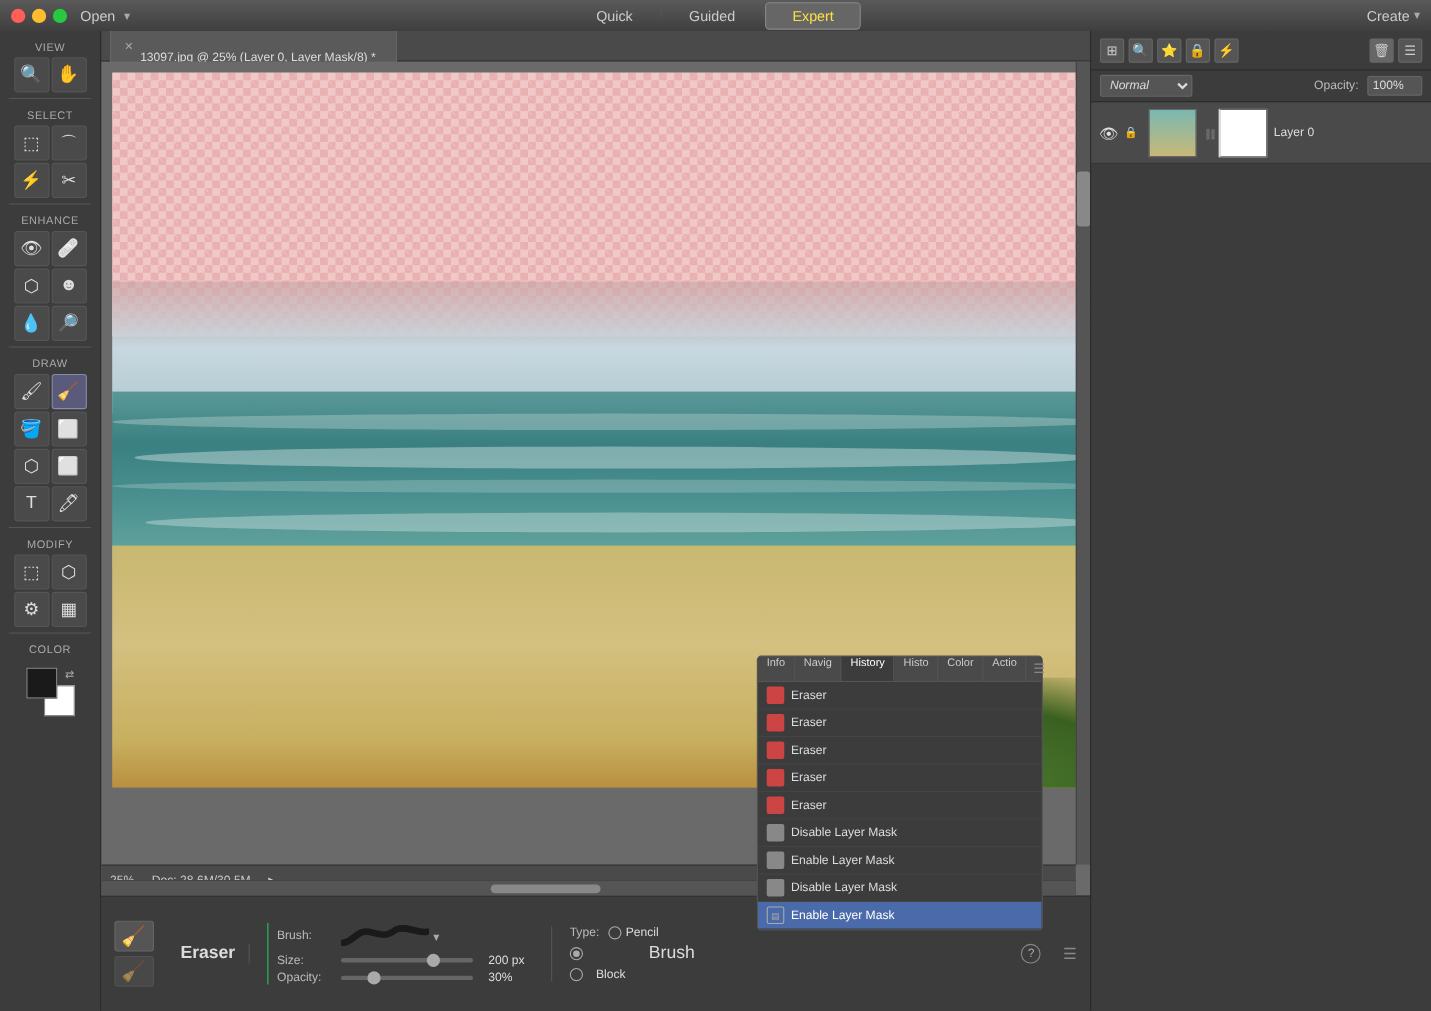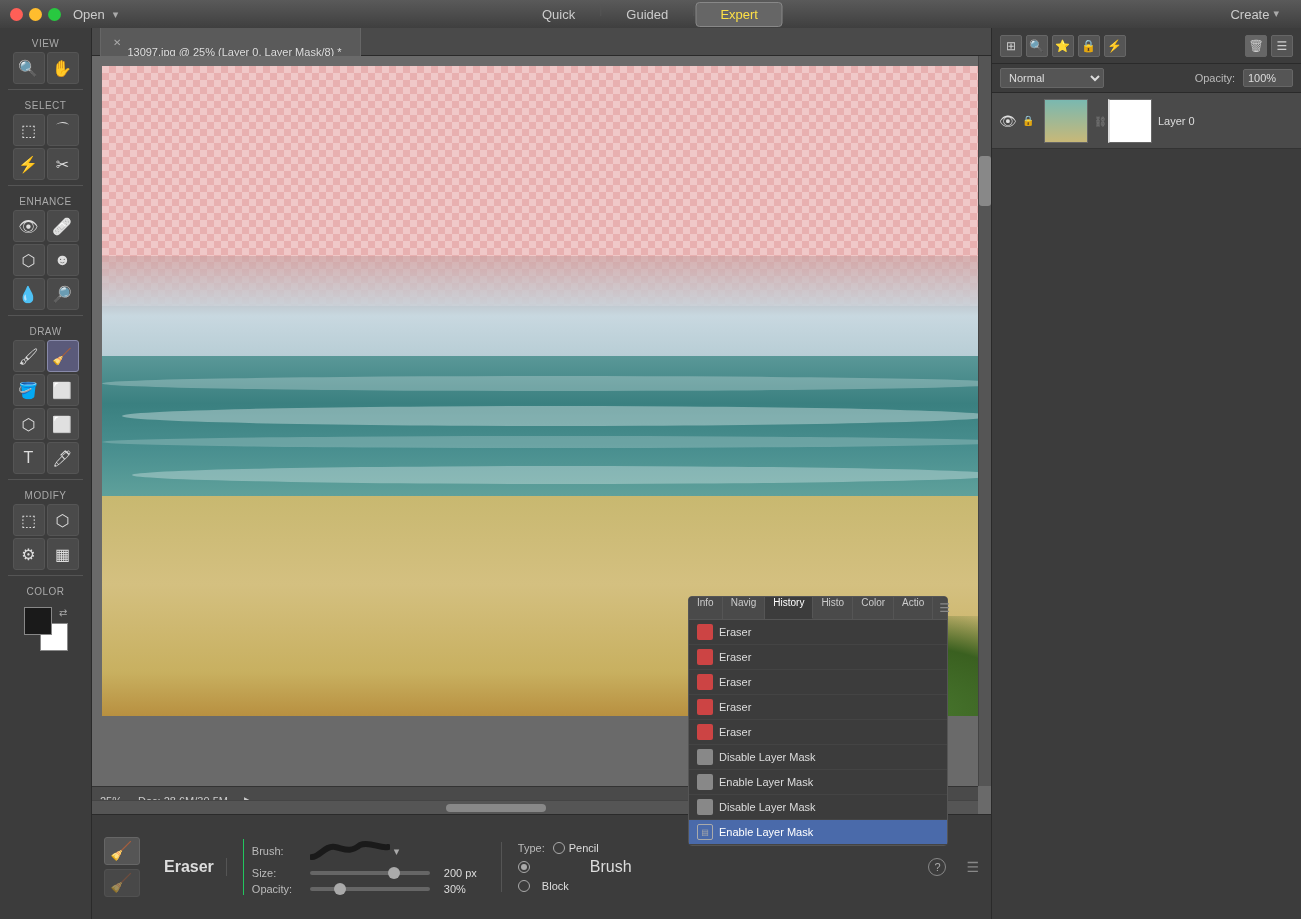--- a/index.html
+++ b/index.html
@@ -60,21 +60,21 @@
 
     
     .right-panel { width: 310px; background: #3c3c3c; border-left: 1px solid #2a2a2a; display: flex; flex-direction: column; }
     
     
     .panel-toolbar { height: 36px; background: #3c3c3c; display: flex; align-items: center; padding: 0 8px; gap: 4px; border-bottom: 1px solid #2a2a2a; }
     .panel-tool-icon { width: 22px; height: 22px; background: #555; border: 1px solid #666; border-radius: 2px; display: flex; align-items: center; justify-content: center; font-size: 12px; color: #ccc; cursor: pointer; }
 
     
     .layer-controls { padding: 4px 8px; display: flex; align-items: center; gap: 8px; border-bottom: 1px solid #2a2a2a; }
-    .blend-select { background: #555; border: 1px solid #666; color: #ddd; font-size: 11px; padding: 2px 4px; border-radius: 2px; width: 104px; }
+    .blend-select { background: #555; border: 1px solid #666; color: #ddd; font-size: 11px; padding: 2px 4px; border-radius: 2px; width: 84px; font-style: italic; }
     .opacity-label { font-size: 11px; color: #bbb; }
     .opacity-input { background: #555; border: 1px solid #666; color: #ddd; font-size: 11px; padding: 2px 4px; width: 50px; border-radius: 2px; }
 
     
     .layers-list { flex: 1; overflow-y: auto; }
     .layer-item { display: flex; align-items: center; padding: 4px 8px; gap: 6px; border-bottom: 1px solid #333; background: #4a4a4a; height: 56px; }
     .layer-visibility { width: 16px; height: 16px; display: flex; align-items: center; justify-content: center; cursor: pointer; }
     .eye-icon { font-size: 14px; }
     .layer-thumb { width: 44px; height: 44px; background: #888; border: 1px solid #666; overflow: hidden; }
     .layer-thumb-beach { background: linear-gradient(to bottom, #7ab8b0, #c8b878); }
@@ -110,21 +110,21 @@
   </div>
   <span style="margin-left:4px; font-size:13px; color:#ccc; cursor:pointer;">Open</span>
   <span style="font-size:11px; color:#aaa; cursor:pointer;">▾</span>
   <div class="titlebar-center">
     <button class="titlebar-btn" style="background:transparent; border:none; color:#ccc; font-size:13px; cursor:pointer; padding: 4px 24px;">Quick</button>
     <span style="color:#555;">|</span>
     <button class="titlebar-btn" style="background:transparent; border:none; color:#ccc; font-size:13px; cursor:pointer; padding: 4px 24px;">Guided</button>
     <span style="color:#555;">|</span>
     <button class="titlebar-btn active" style="background:#666; border:1px solid #888; color:#fde047; font-size:13px; cursor:pointer; padding: 4px 24px; border-radius:4px;">Expert</button>
   </div>
-  <div style="position:absolute; right:22px; display:flex; align-items:flex-start; gap:4px;">
+  <div style="position:absolute; right:10px; display:flex; align-items:flex-start; gap:4px;">
     <span style="font-size:13px; color:#ccc; cursor:pointer;">Create</span>
     <span style="color:#aaa; font-size:11px;">▾</span>
   </div>
 </div>
 
 <div class="app-body">
 
   <div class="toolbar">
 
     <div class="toolbar-section-label">VIEW</div>

